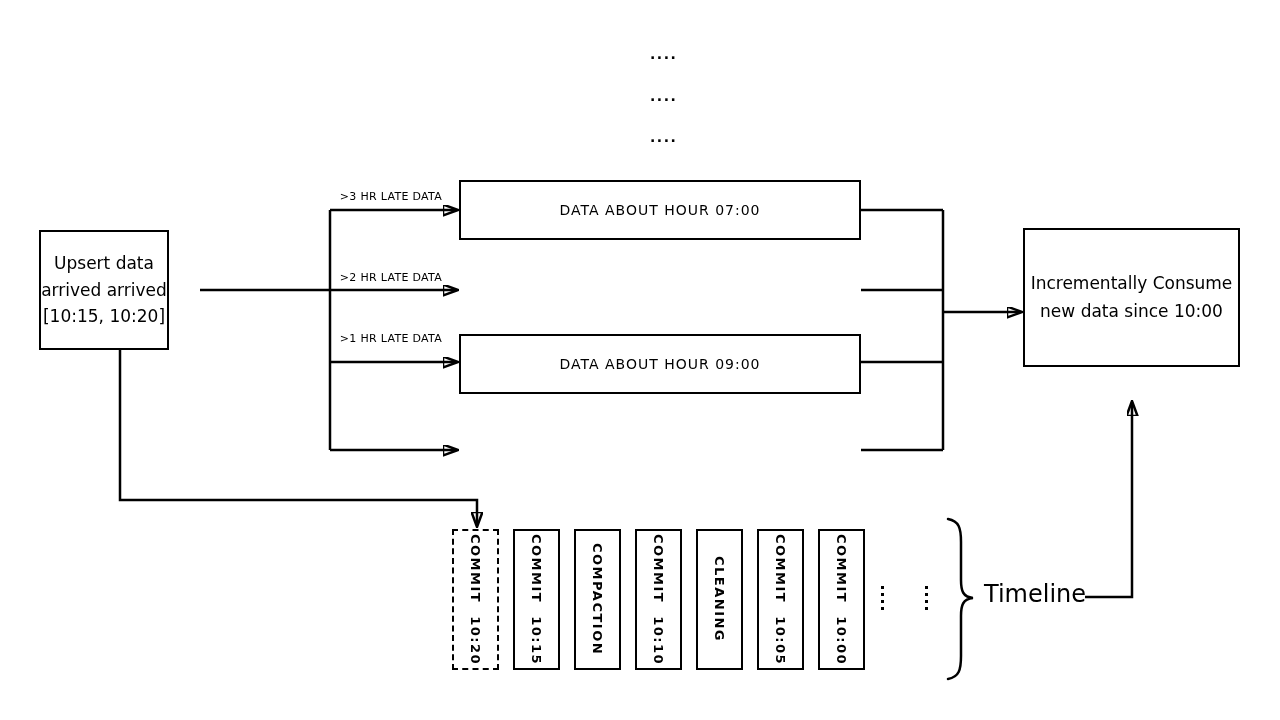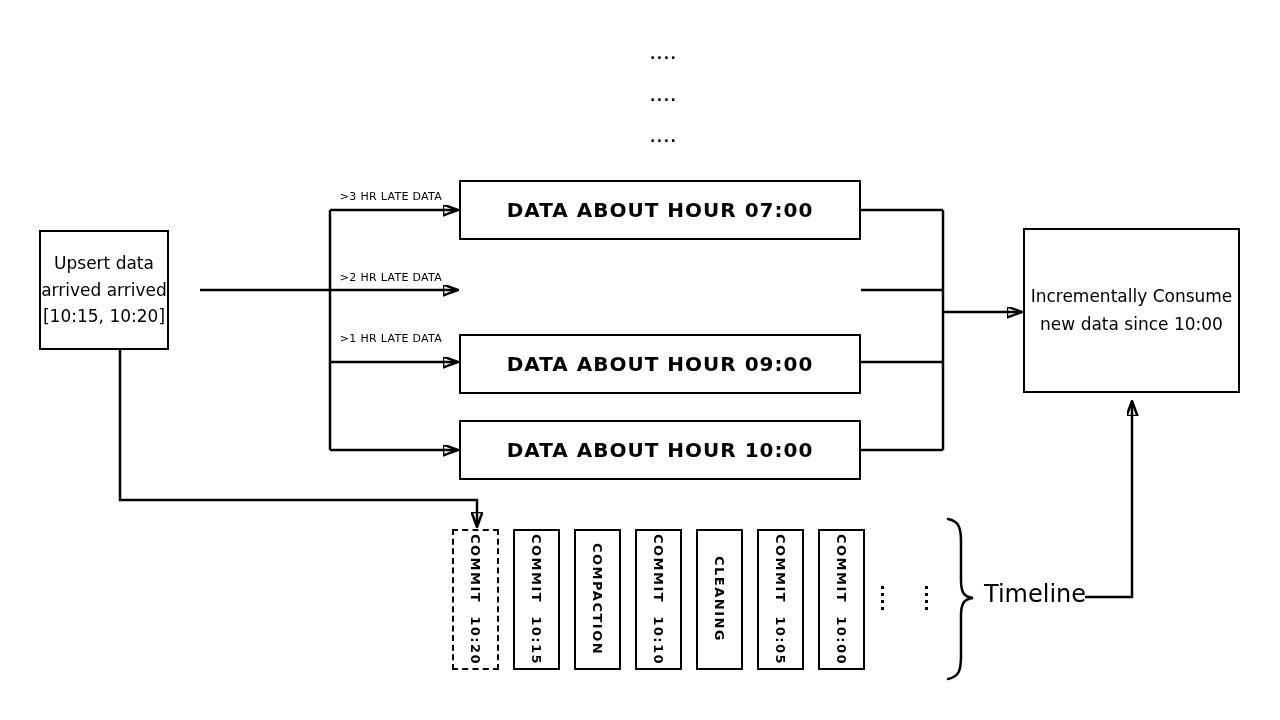--- a/index.html
+++ b/index.html
@@ -8,23 +8,23 @@
     font-family:"DejaVu Sans", sans-serif;color:#000;overflow:hidden;
   }
   .connectors{position:absolute;left:0;top:0;width:1280px;height:720px;pointer-events:none;}
   .connectors path{stroke:#000;stroke-width:2.5;fill:none;}
   .box{
     position:absolute;border:2.5px solid #000;background:#fff;box-sizing:border-box;
     display:flex;flex-direction:column;align-items:center;justify-content:center;
     text-align:center;
   }
   .upsert{left:39px;top:230px;width:130px;height:120px;font-size:17px;line-height:1.55;}
-  .consume{left:1023px;top:228px;width:217px;height:165px;font-size:17px;line-height:1.6;}
+  .consume{left:1023px;top:228px;width:217px;height:139px;font-size:17px;line-height:1.6;}
   .hour{left:459px;width:402px;height:60px;}
-  .hour-label{font-weight:bold;font-size:20px;letter-spacing:1px;}
+  .hour-label{font-weight:normal;font-size:14px;letter-spacing:1px;}
   .late-label{
     position:absolute;left:328px;width:114px;text-align:right;
     font-size:11px;font-weight:normal;letter-spacing:0.3px;white-space:nowrap;
   }
   .dot-row{position:absolute;left:650px;font-size:14px;font-weight:bold;letter-spacing:1.5px;line-height:14px;}
   .commit{
     position:absolute;top:529px;width:47px;height:141px;border:2.5px solid #000;
     background:#fff;box-sizing:border-box;display:flex;align-items:center;justify-content:center;
   }
   .commit.dashed{border-style:dashed;}
@@ -79,23 +79,20 @@
   <div class="late-label" style="top:190px">&gt;3 HR LATE DATA</div>
   <div class="late-label" style="top:271px">&gt;2 HR LATE DATA</div>
   <div class="late-label" style="top:332px">&gt;1 HR LATE DATA</div>
 
   <div class="box hour" style="top:180px">
     <div class="hour-label">DATA ABOUT HOUR 07:00</div>
   </div>
   <div class="box hour" style="top:334px">
     <div class="hour-label">DATA ABOUT HOUR 09:00</div>
   </div>
-  <div class="box hour" style="top:420px">
-    <div class="hour-label">DATA ABOUT HOUR 10:00</div>
-  </div>
 
   <div class="box consume">
     <div>Incrementally Consume</div>
     <div>new data since 10:00</div>
   </div>
 
   <div class="commit dashed" style="left:452px">
     <span class="commit-text">COMMIT 10:20</span>
   </div>
   <div class="commit" style="left:513px">

